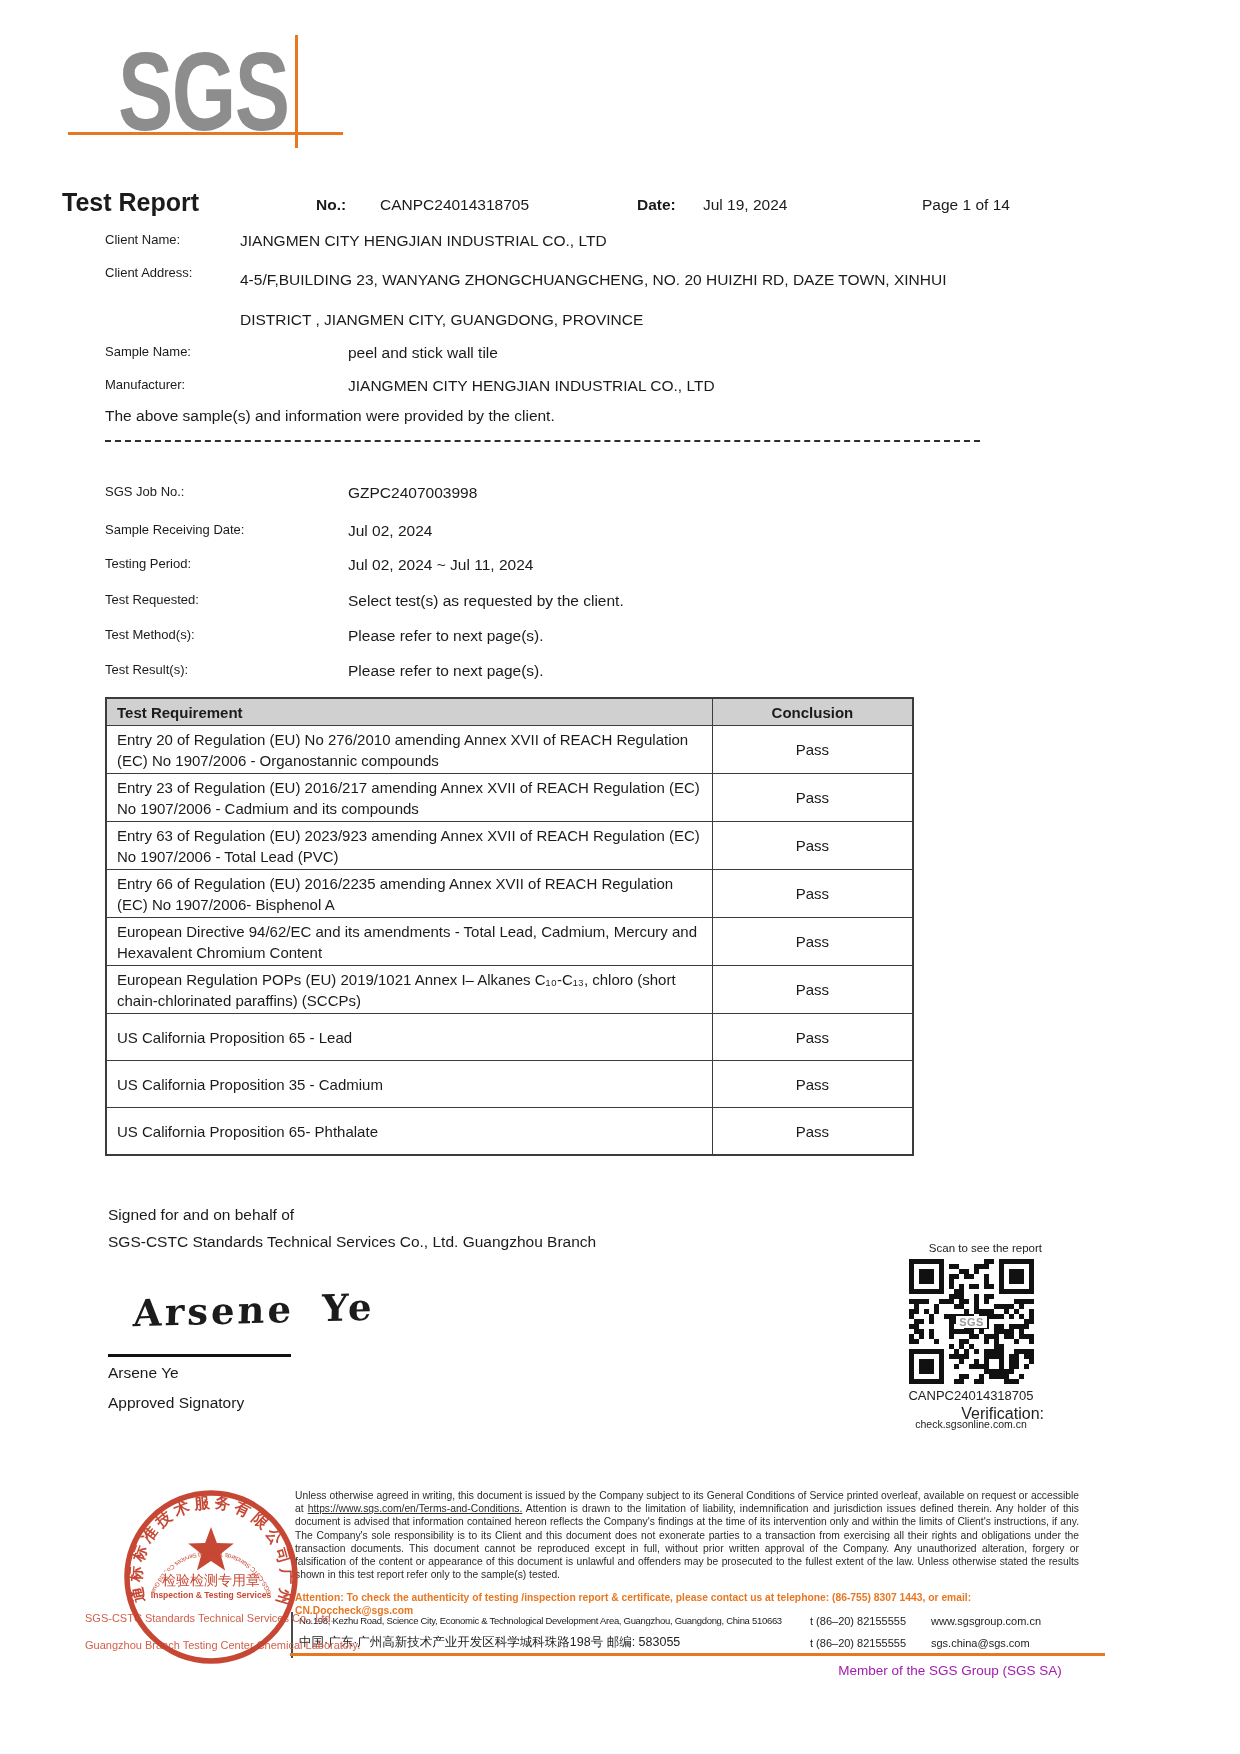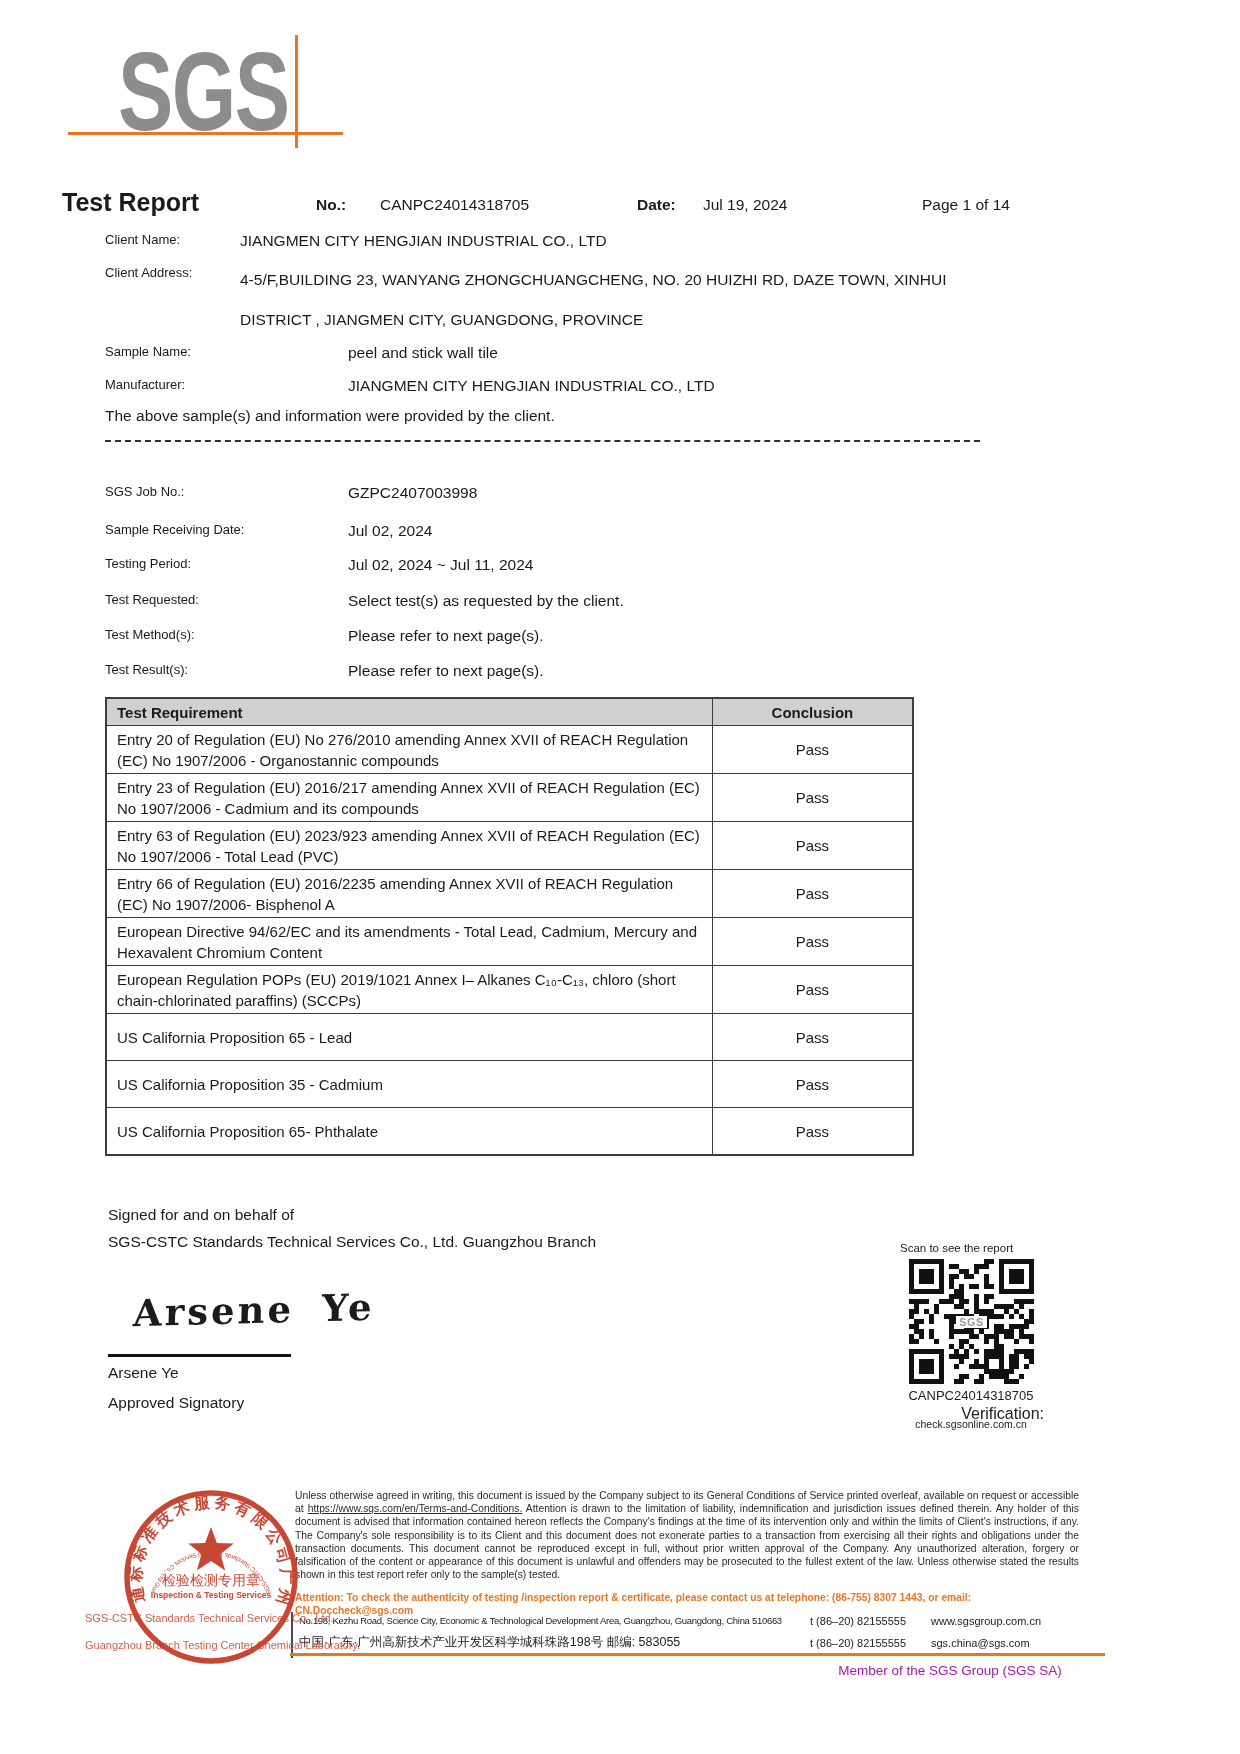--- a/index.html
+++ b/index.html
@@ -31,21 +31,21 @@
   .td-req{width:675px;padding:3px 10px 0 10px;line-height:21px;font-size:15px}
   .td-con{width:224px;border-left:1px solid #3c3c3c;display:flex;align-items:center;justify-content:center;font-size:15px}
   .tr.double{height:48px}
   .tr.single{height:47px}
   .tr.single .td-req{display:flex;align-items:center;padding-top:0}
   
   .sig-handwriting{position:absolute;left:133px;top:1288px;font-size:37px;font-weight:bold;
                    font-family:"DejaVu Serif",serif;transform:rotate(-1.5deg) skewX(-3deg);letter-spacing:3px;word-spacing:12px}
   .sig-rule{position:absolute;left:108px;top:1354px;width:183px;height:2.5px;background:#111}
   
-  .qr-scan{position:absolute;left:900px;top:1242px;width:142px;text-align:left;font-size:11.5px;color:#222}
+  .qr-scan{position:absolute;left:900px;top:1242px;width:142px;text-align:right;font-size:11.5px;color:#222}
   .qr-box{position:absolute;left:909px;top:1259px;width:125px;height:125px}
   .qr-box svg{display:block}
   .qr-center-label{position:absolute;left:0;top:0;width:125px;height:125px;display:flex;align-items:center;justify-content:center;pointer-events:none}
   .qr-center-label span{background:#fff;color:#9a9a9a;font-weight:bold;font-size:11px;padding:0 3px;letter-spacing:0.5px}
   .qr-no{position:absolute;left:898px;top:1388px;width:146px;text-align:center;font-size:13px;color:#222}
   .qr-verif{position:absolute;left:898px;top:1405px;width:146px;text-align:right;font-size:16px;color:#222}
   .qr-url{position:absolute;left:898px;top:1418px;width:146px;text-align:center;font-size:10.5px;color:#222}
   
   .stamp{position:absolute;left:121px;top:1487px;width:180px;height:180px;z-index:3;opacity:0.95}
   .stamp-co-1{position:absolute;left:85px;top:1612px;font-size:11px;color:#d2604b;z-index:1;white-space:nowrap}

